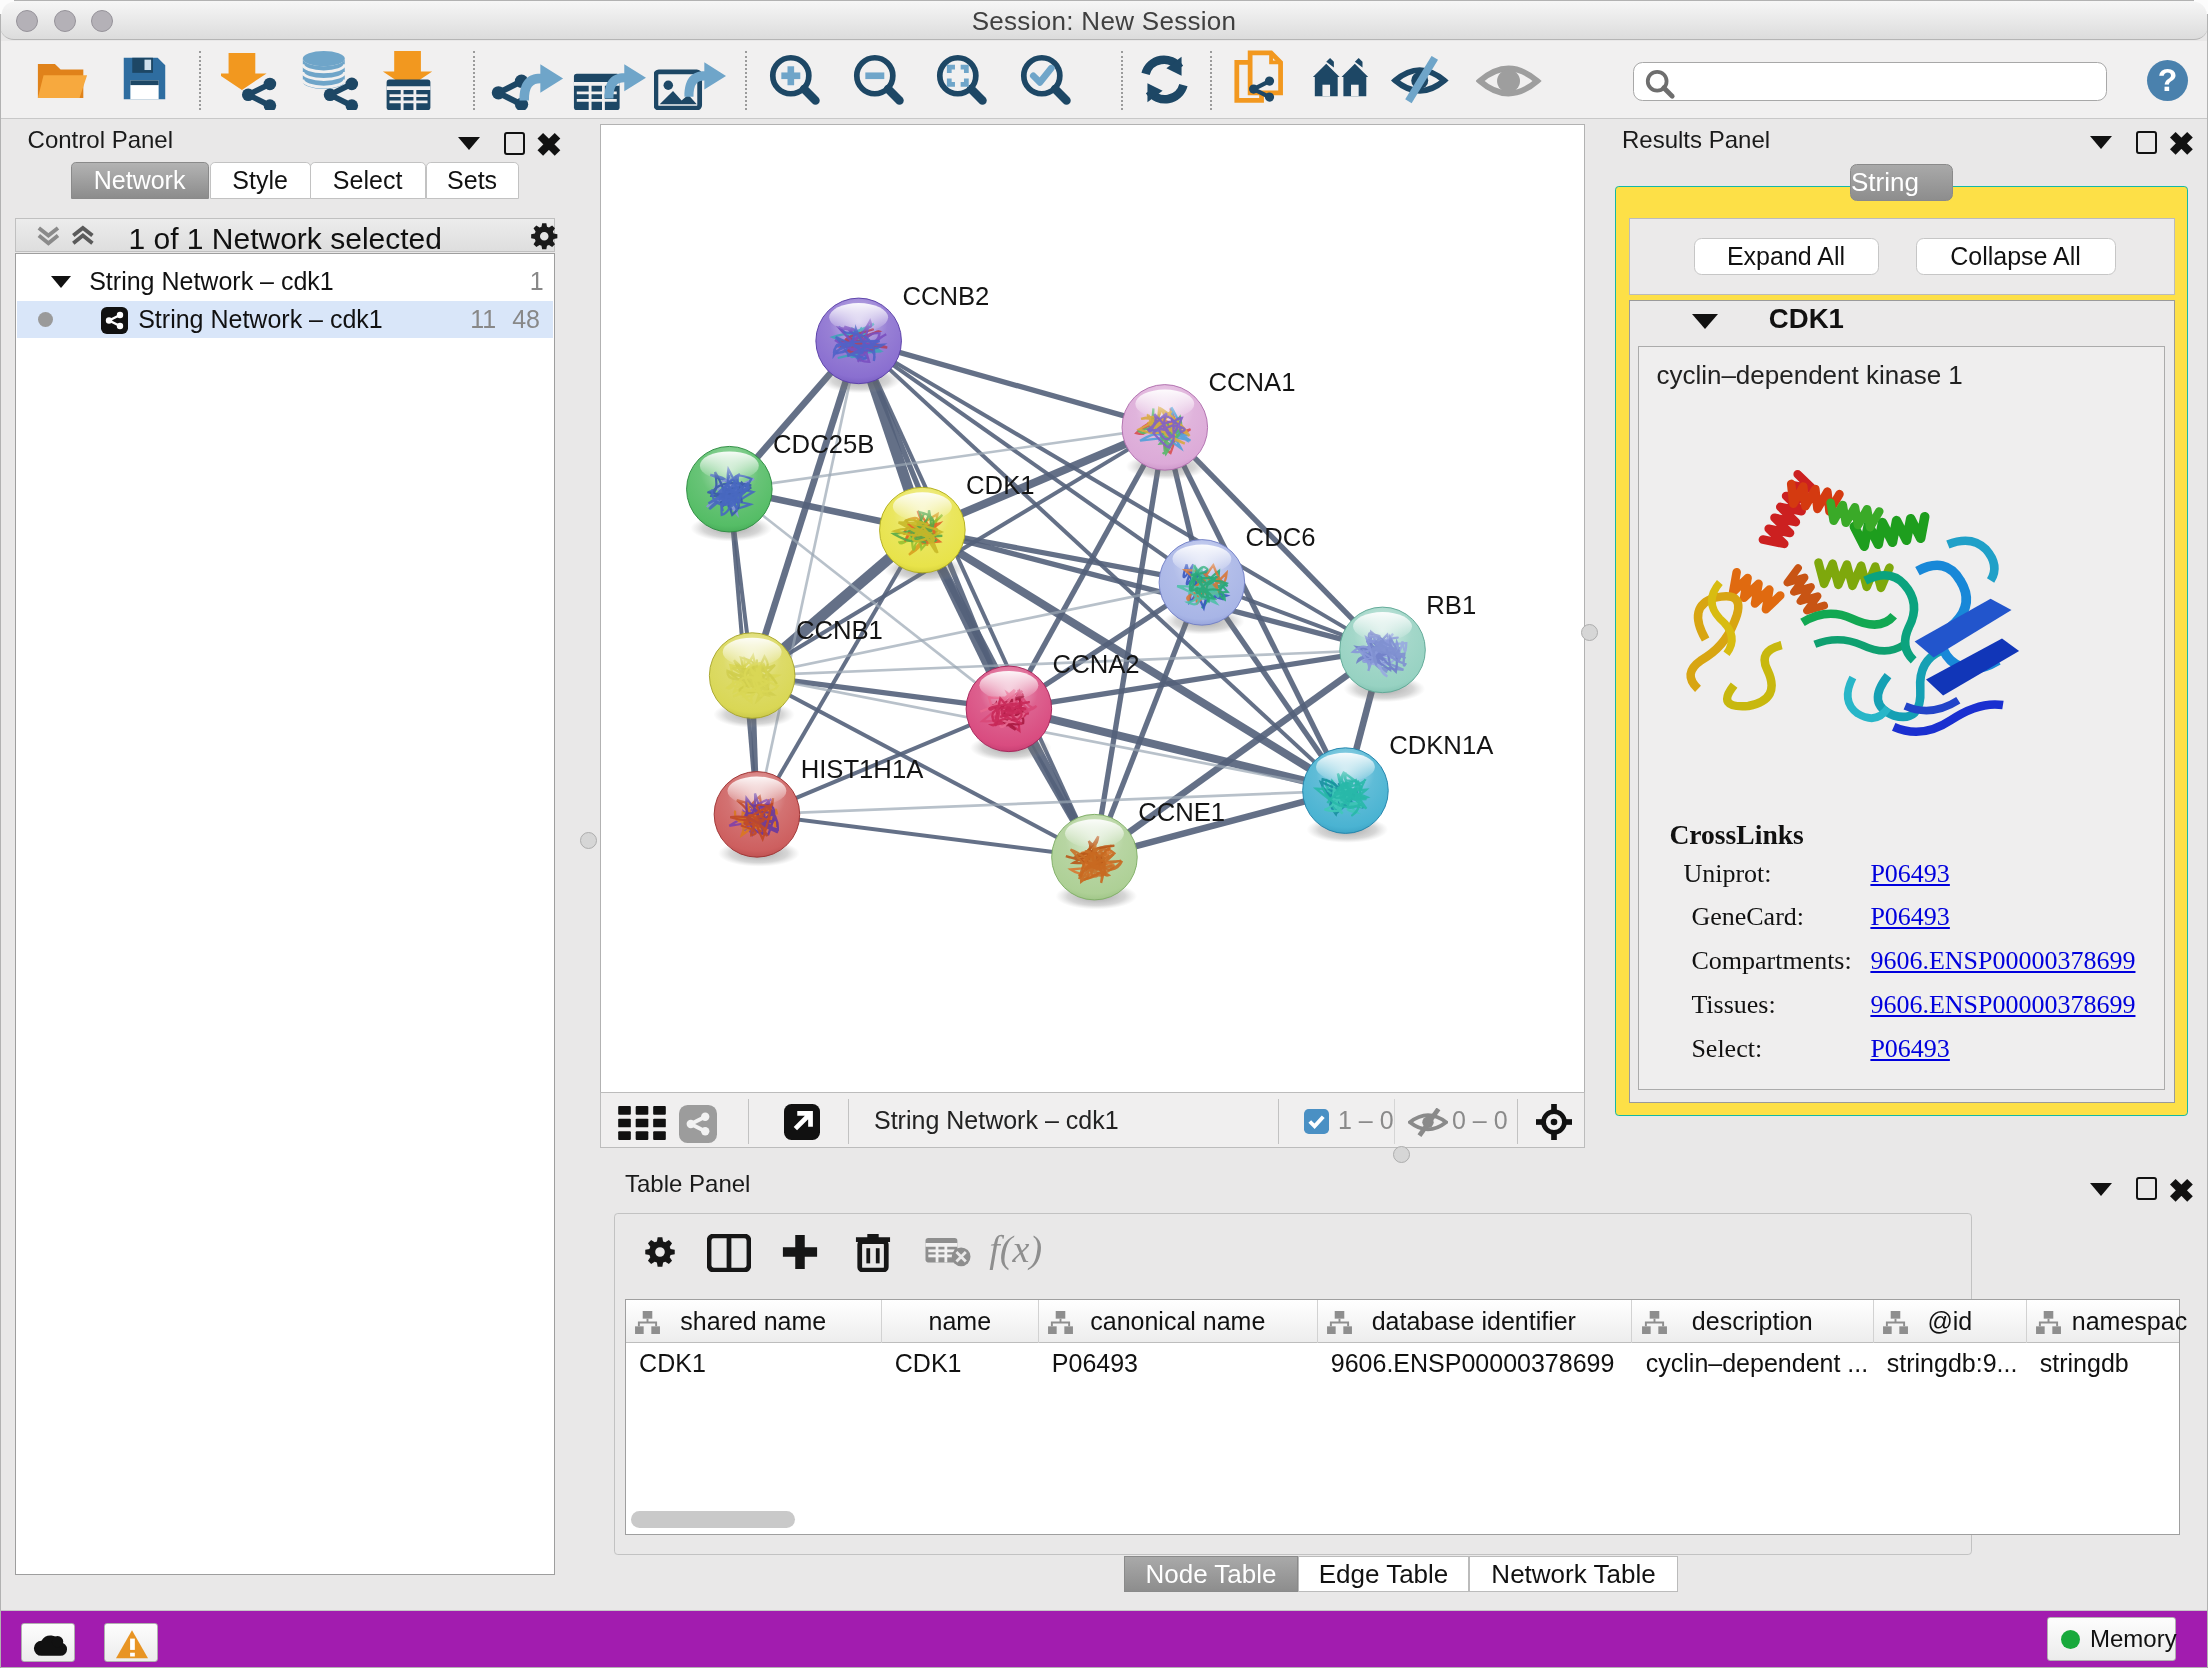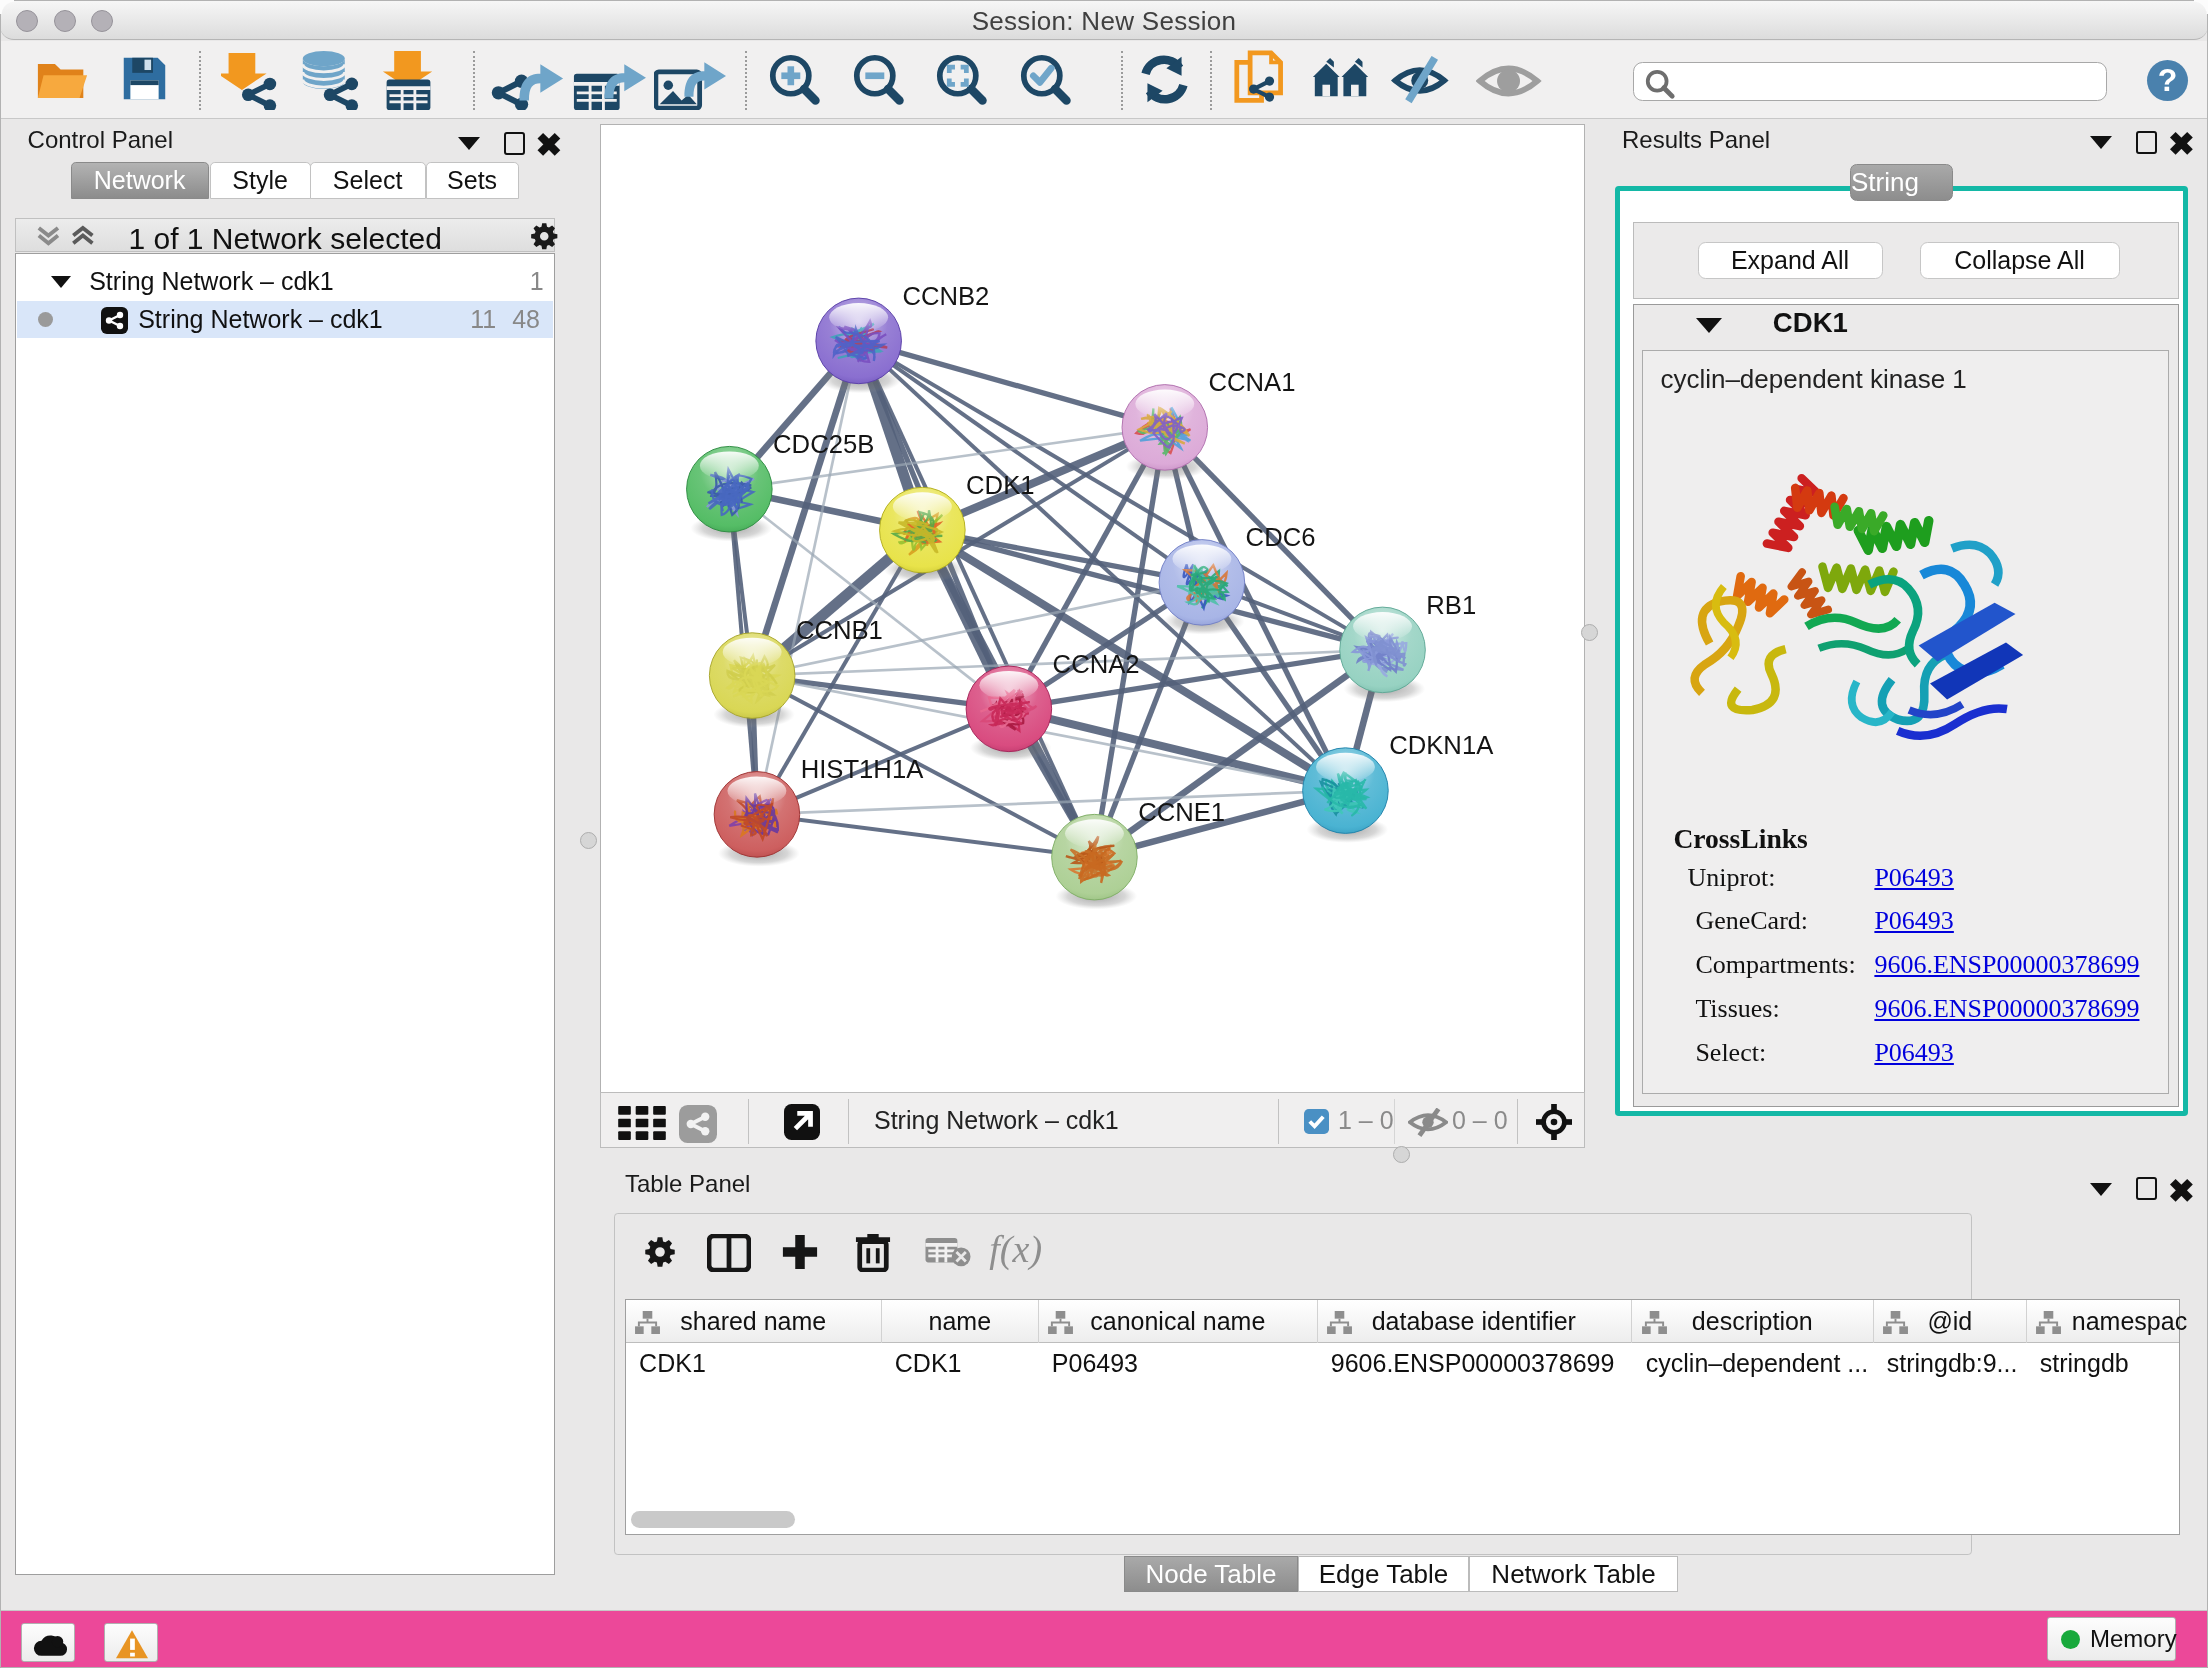--- a/index.html
+++ b/index.html
@@ -22,38 +22,38 @@
 .tabsel { background:linear-gradient(#b3b3b3,#8c8c8c); color:#fff; border-color:#8a8a8a; }
 #cbar { position:absolute; left:7.6px; top:96px; width:540px; height:34px; background:linear-gradient(#ececec,#dedede); border:1px solid #c0c0c0; }
 #ctree { position:absolute; left:7.6px; top:131px; width:540px; height:1322px; background:#ffffff; border:1px solid #9e9e9e; }
 .trow { position:absolute; left:1px; width:536px; height:36px; font-size:25px; color:#111; }
 
 #canvas { left:600px; top:124px; width:985px; height:968px; background:#ffffff; border:1px solid #b2b2b2; border-bottom:none; overflow:hidden;}
 #vtoolbar { left:600px; top:1092px; width:985px; height:56px; background:#f0efef; border:1px solid #bcbcbc; }
 .vsep { position:absolute; top:5.7px; height:45px; width:0; border-left:1px solid #c2c2c2; }
 
 #rpanel { left:1586px; top:121px; width:622px; height:1027px; }
-#rbox { position:absolute; left:28.5px; top:65px; width:573px; height:930px; background:#ffffff; border:5px solid #14b8a6; border-radius:3.8px; }
+#rbox { position:absolute; left:28.5px; top:65px; width:573px; height:930px; background:#fde047; border:1px solid #14b8a6; border-radius:3.8px; }
 #stringtab { position:absolute; left:264px; top:43px; width:103px; height:37px; background:linear-gradient(#a9a9a9,#8d8d8d); border:1px solid #8a8a8a; border-radius:6.7px; color:#fff; font-size:26px; text-align:left; line-height:35px; }
 .rbtn { position:absolute; top:0px; height:37px; background:#fff; border:1px solid #c6c6c6; border-radius:7.6px; font-size:25px; color:#111; text-align:center; line-height:34px; }
 #cdk1box { position:absolute; left:13.3px; top:113px; width:546px; height:803px; background:#ebeaea; border:1px solid #9a9a9a; }
 #cdk1content { position:absolute; left:8.6px; top:45px; width:527px; height:744px; background:#efeeee; border:1px solid #ababab; }
 .serif { font-family:"Liberation Serif", serif; }
 .xlrow { position:absolute; font-size:26px; color:#111; }
 .xlink { color:#0000dd; text-decoration:underline; }
 
 #tpanel { left:600px; top:1162px; width:1597px; height:433px; }
 #tbox { position:absolute; left:14.3px; top:51px; width:1358px; height:342px; background:#e9e8e8; border:1px solid #c2c2c2; border-radius:3.8px; }
 #ttable { position:absolute; left:9.5px; top:85px; width:1555px; height:236px; background:#ffffff; border:1px solid #9f9f9f; }
 #thead { position:absolute; left:0; top:0; width:1553px; height:43px; background:linear-gradient(#ffffff,#ededed); border-bottom:1px solid #bdbdbd; }
 .th { position:absolute; top:0; height:43px; font-size:25px; color:#111; text-align:center; line-height:43px; border-right:1px solid #d2d2d2;}
 .td { position:absolute; top:45px; height:38px; font-size:25px; color:#111; line-height:36px; }
 .btab { position:absolute; top:0; height:36px; background:#fff; border:1px solid #bbb; font-size:26px; color:#111; text-align:center; line-height:34px; }
 
-#statusbar { left:0; top:1610px; width:2208px; height:58px; background:#ec4899; border-top:1px solid #c6c6c6; }
+#statusbar { left:0; top:1610px; width:2208px; height:58px; background:#a21caf; border-top:1px solid #c6c6c6; }
 .sbtn { position:absolute; background:linear-gradient(#fdfdfd,#ececec); border:1px solid #b0b0b0; border-radius:2.9px; }
 </style>
 </head>
 <body>
 <div class="abs" id="titlebar">
   <div class="tl" style="left:16px"></div>
   <div class="tl" style="left:54px"></div>
   <div class="tl" style="left:91px"></div>
   <div id="title">Session: New Session</div>
 </div>

